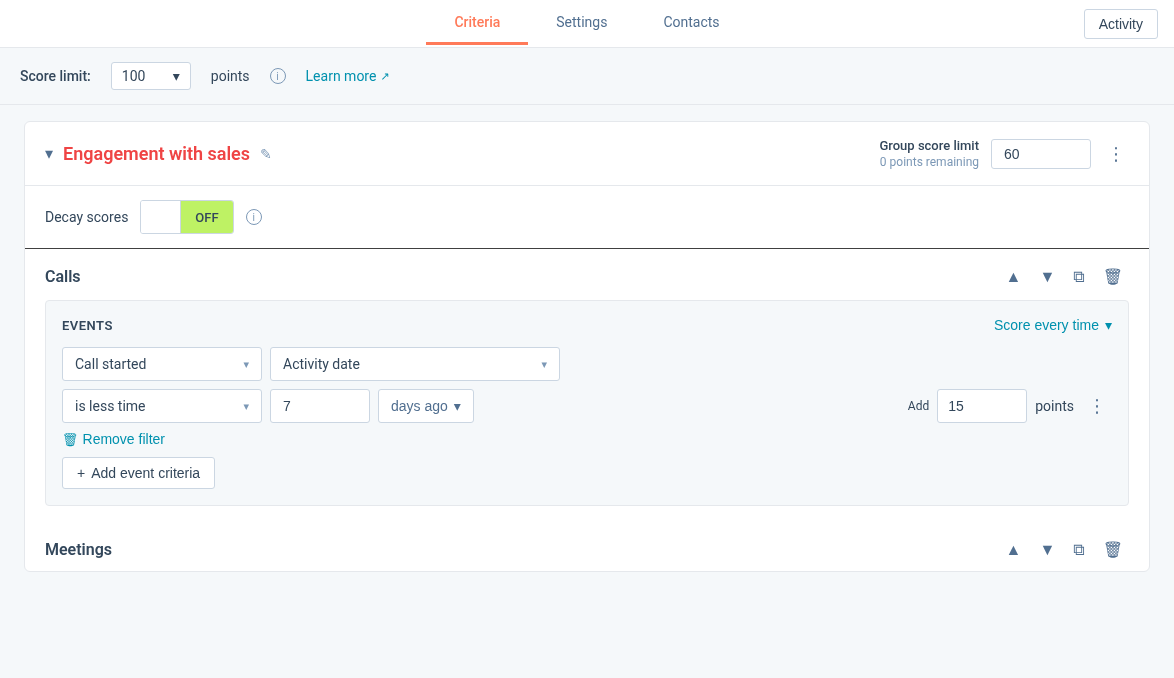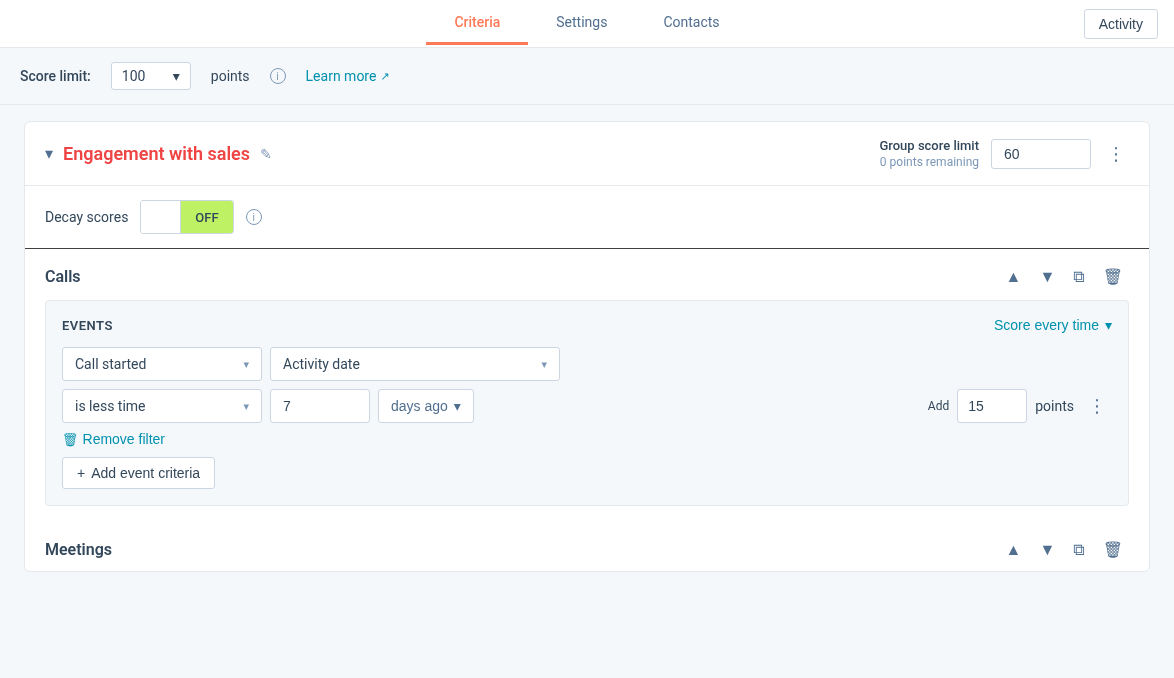--- a/index.html
+++ b/index.html
@@ -334,21 +334,21 @@
       font-size: 12px;
       color: #33475b;
       text-align: right;
     }
     .points-input {
       border: 1px solid #cbd6e2;
       border-radius: 3px;
       padding: 8px 10px;
       font-size: 14px;
       color: #33475b;
-      width: 70px;
+      width: 90px;
       background: #fff;
       text-align: left;
     }
     .points-label-sm {
       font-size: 14px;
       color: #33475b;
     }
     .kebab-btn {
       background: none;
       border: none;

